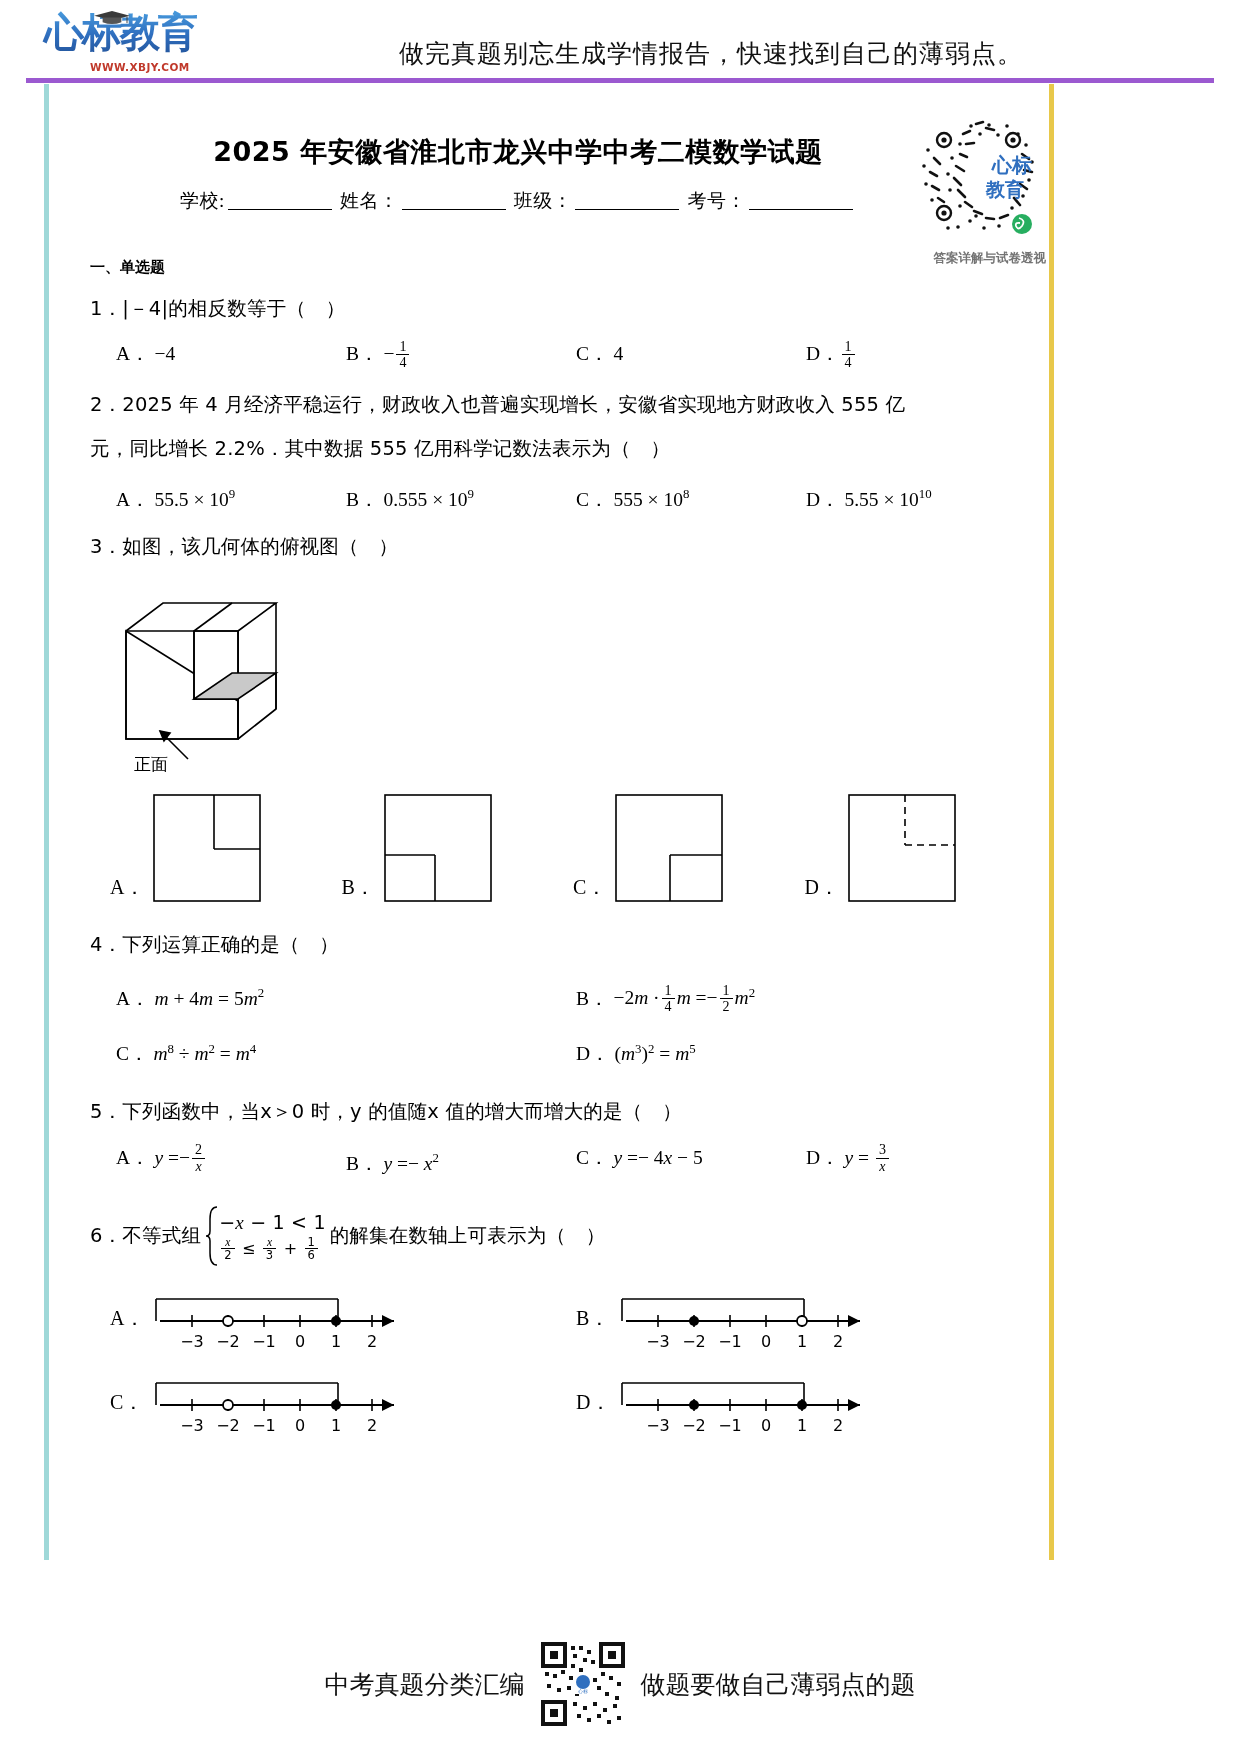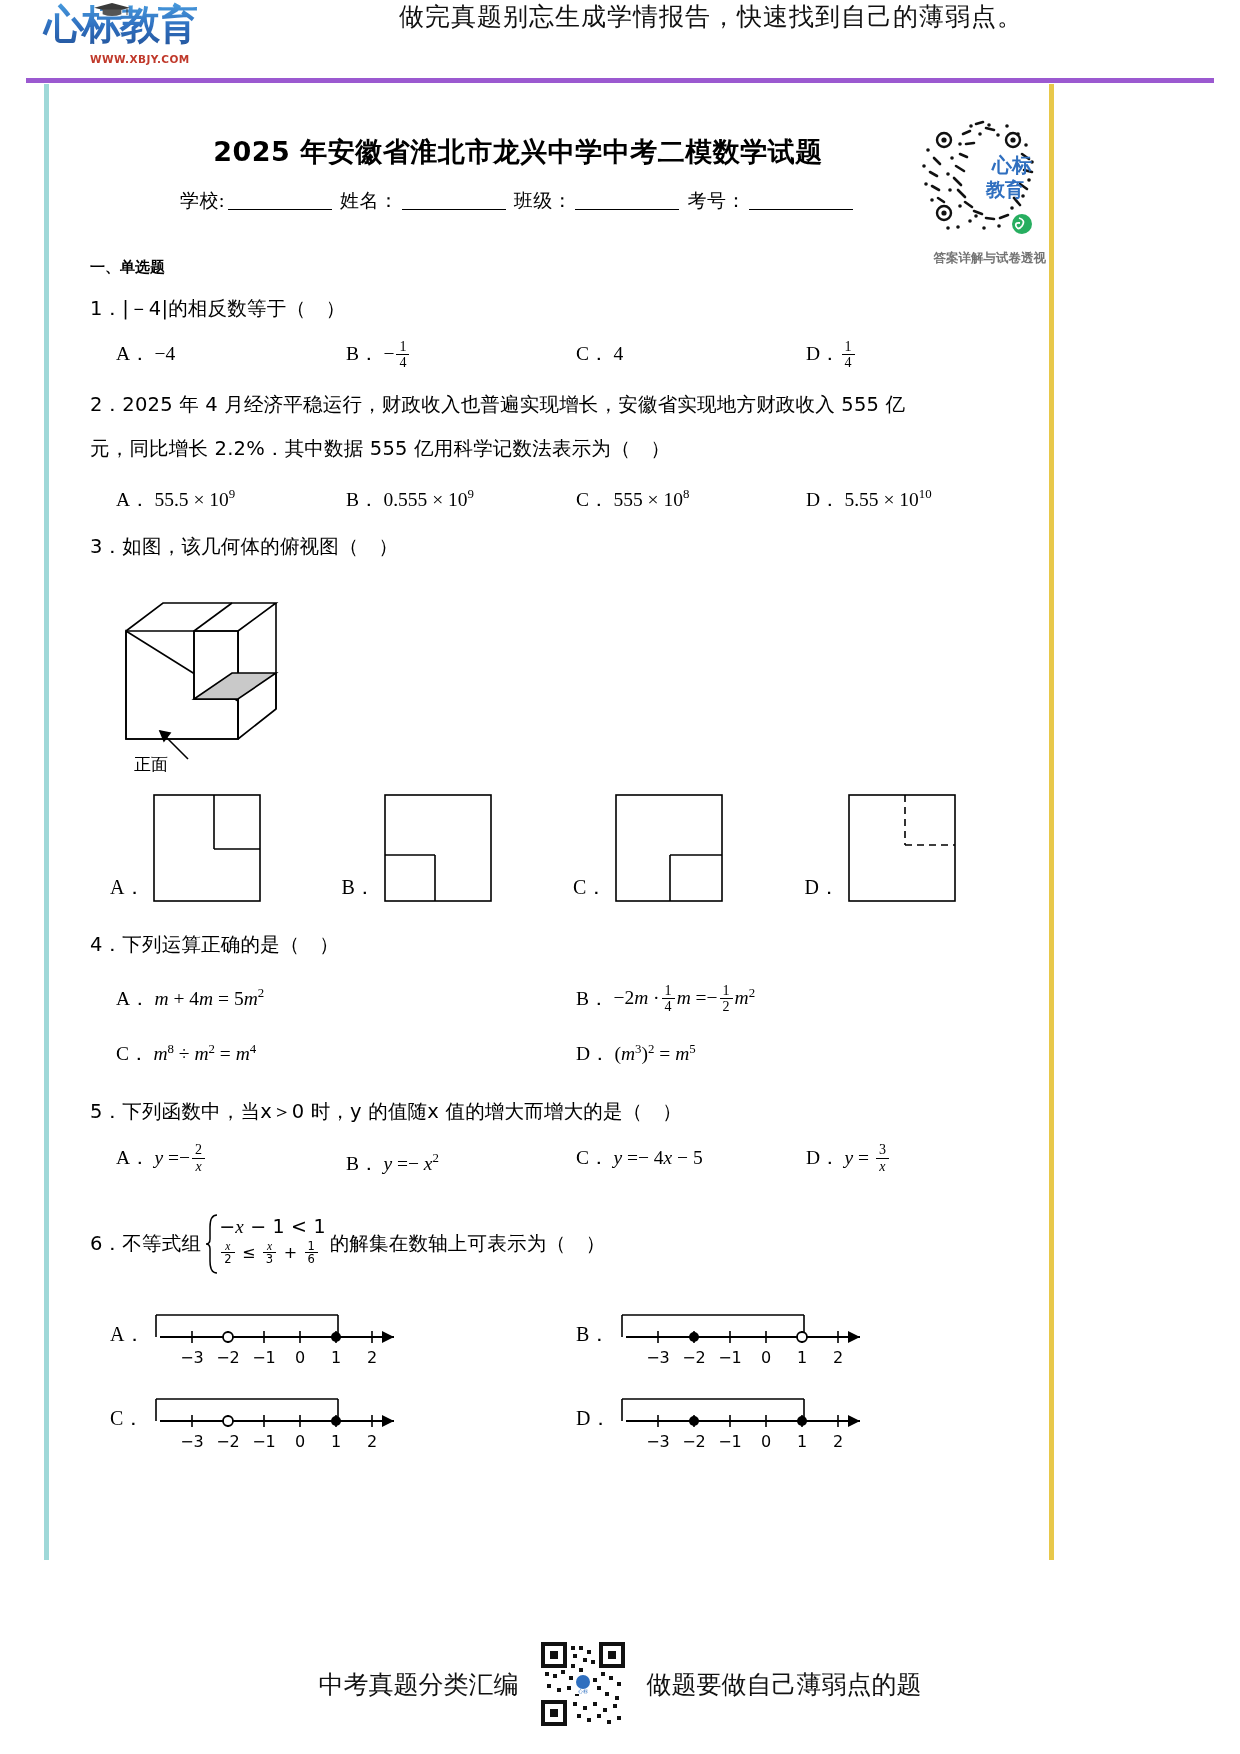--- a/index.html
+++ b/index.html
@@ -9,22 +9,22 @@
     font-family: "Liberation Serif", "DejaVu Serif", serif;
     color: #000;
     position: relative;
     overflow: hidden;
   }
 
   
   .header {
     height: 78px;
     display: flex;
-    align-items: flex-start;
-    padding: 0 30px 0 26px;
+    align-items: flex-end;
+    padding: 0 30px 8px 26px;
     position: relative;
     gap: 16px;
   }
   .logo-block { width: 190px; position: relative; height: 62px; }
   .logo-text {
     font-family: "DejaVu Sans", sans-serif;
     font-size: 40px;
     font-weight: 900;
     letter-spacing: -2px;
     background: linear-gradient(180deg,#4a9fe0 0%, #2f6fbf 55%, #24559c 100%);
@@ -204,21 +204,21 @@
   }
 
   
   .footer {
     position: absolute;
     left: 0; bottom: 26px;
     width: 1240px;
     display: flex;
     align-items: center;
     justify-content: center;
-    gap: 20px;
+    gap: 14px;
   }
   .footer-text {
     font-family: "DejaVu Sans", sans-serif;
     font-size: 25px;
     color: #111;
   }
   .footer-qr { width: 88px; height: 88px; }
   svg { display: block; }
 </style>
 </head>
@@ -464,21 +464,21 @@
     <div><span>C．</span> <span class="mi">y</span> =− 4<span class="mi">x</span> − 5</div>
     <div><span>D．</span> <span class="mi">y</span> = <span class="frac">
           <span class="num">3</span>
           <span class="den mi">x</span>
         </span></div>
   </div>
 
   <div class="q" style="margin-top:18px; display:flex; align-items:center;">
     <span>6．</span>
       <span>不等式组</span>
-    <span style="display:inline-flex;align-items:flex-start;margin:12px 4px;">
+    <span style="display:inline-flex;align-items:center;margin:4px 4px;">
       <svg width="14" height="62">
         <path d="M12 2 Q5 2 5 14 L5 26 Q5 31 1 31 Q5 31 5 36 L5 48 Q5 60 12 60" fill="none" stroke="#000" stroke-width="1.5"></path>
       </svg>
       <span style="display:inline-flex;flex-direction:column;line-height:26px;font-size:19px;">
         <span>−<span class="mi">x</span> − 1 &lt; 1</span>
         <span style="font-size:16px;">
           <span class="frac">
               <span class="num mi">x</span>
               <span class="den">2</span>
             </span> ≤

